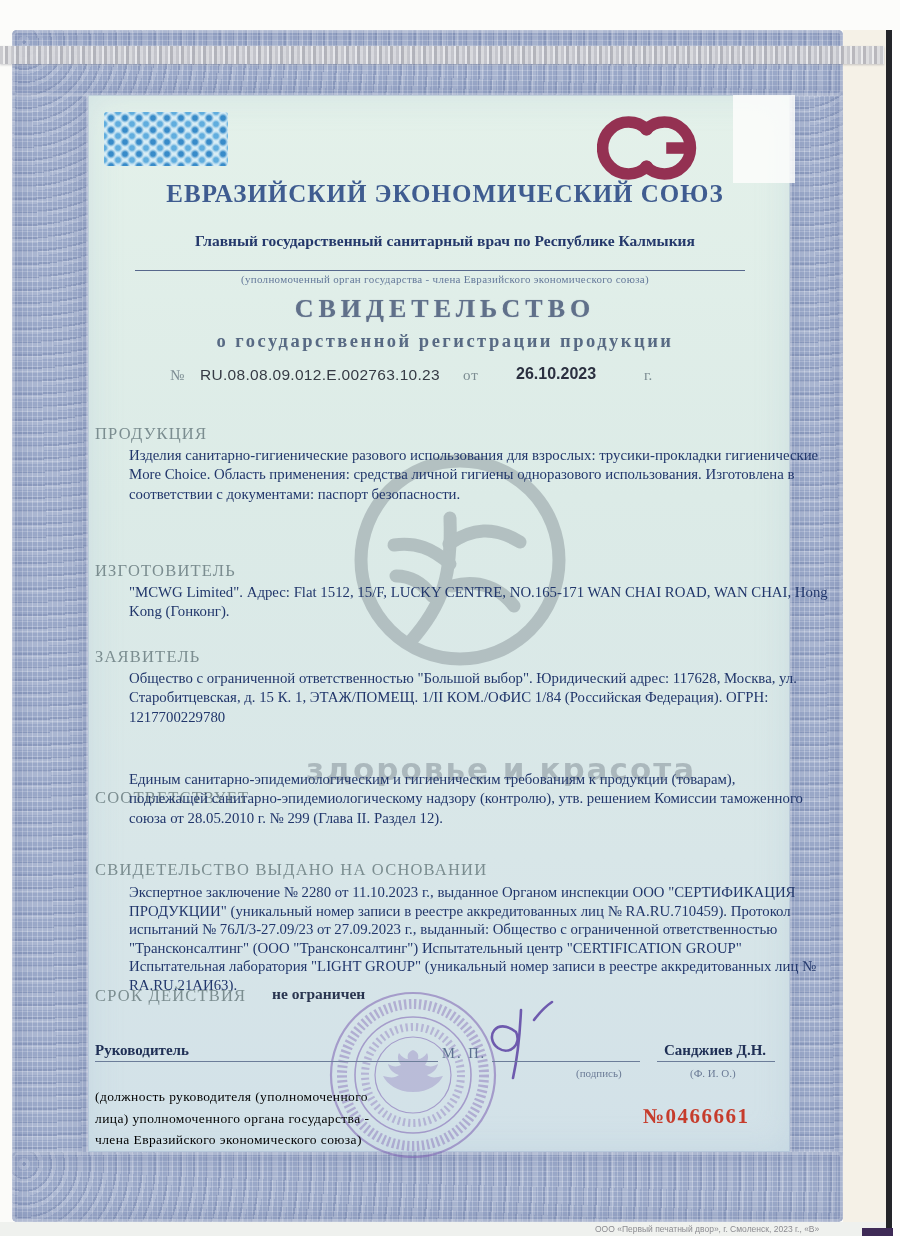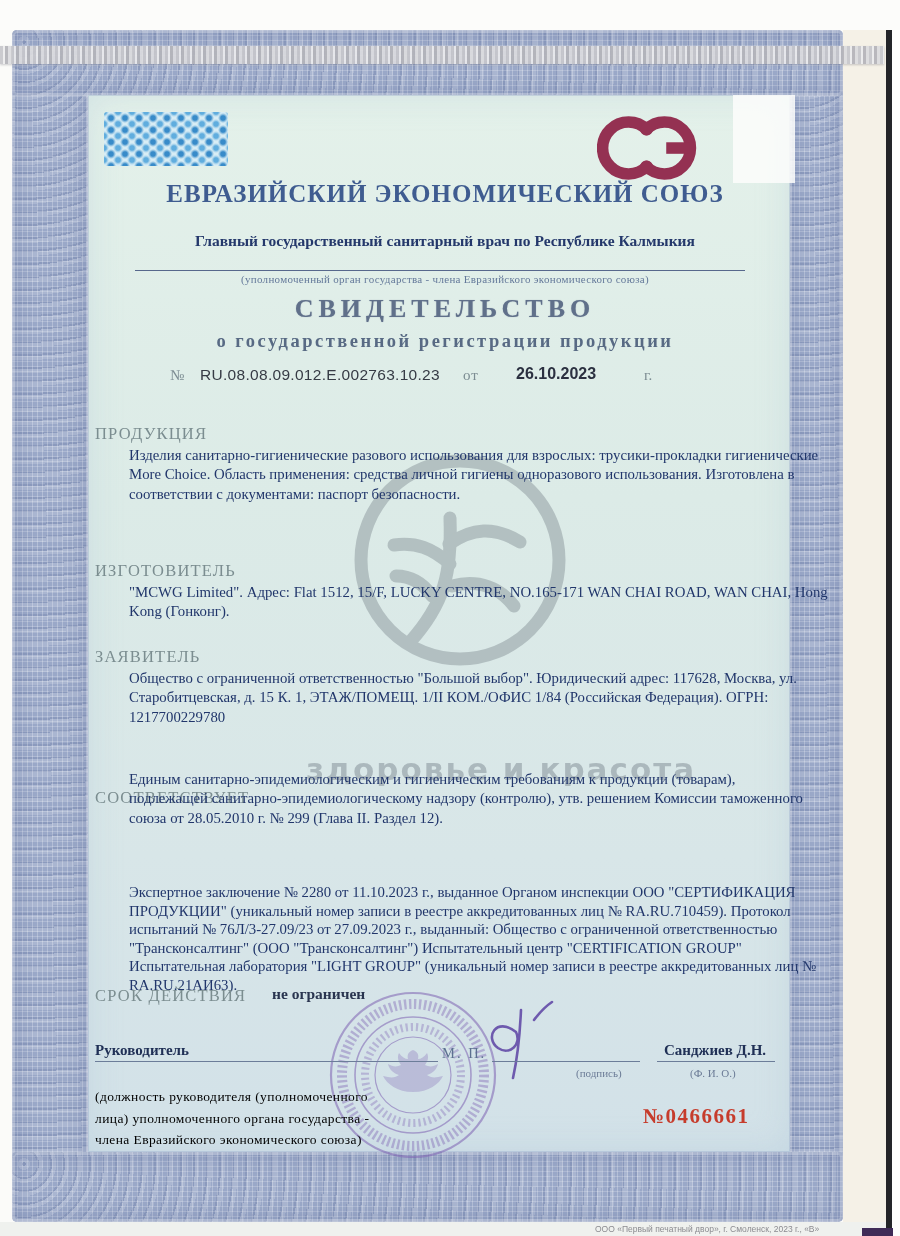--- a/index.html
+++ b/index.html
@@ -167,20 +167,21 @@
   <div class="abs sec-head h-applicant">ЗАЯВИТЕЛЬ</div>
   <div class="abs sec-body b-applicant">Общество с ограниченной ответственностью "Большой выбор". Юридический адрес: 117628, Москва, ул.
 Старобитцевская, д. 15 К. 1, ЭТАЖ/ПОМЕЩ. 1/II КОМ./ОФИС 1/84 (Российская Федерация). ОГРН:
 1217700229780</div>
 
   <div class="abs sec-head h-conformity">СООТВЕТСТВУЕТ</div>
   <div class="abs sec-body b-conformity">Единым санитарно-эпидемиологическим и гигиеническим требованиям к продукции (товарам),
 подлежащей санитарно-эпидемиологическому надзору (контролю), утв. решением Комиссии таможенного
 союза от 28.05.2010 г. № 299 (Глава II. Раздел 12).</div>
 
+  <div class="abs sec-head h-basis">СВИДЕТЕЛЬСТВО ВЫДАНО НА ОСНОВАНИИ</div>
   <div class="abs sec-body b-basis">Экспертное заключение № 2280 от 11.10.2023 г., выданное Органом инспекции ООО "СЕРТИФИКАЦИЯ
 ПРОДУКЦИИ" (уникальный номер записи в реестре аккредитованных лиц № RA.RU.710459). Протокол
 испытаний № 76Л/3-27.09/23 от 27.09.2023 г., выданный: Общество с ограниченной ответственностью
 "Трансконсалтинг" (ООО "Трансконсалтинг") Испытательный центр "CERTIFICATION GROUP"
 Испытательная лаборатория "LIGHT GROUP" (уникальный номер записи в реестре аккредитованных лиц №
 RA.RU.21АИ63).</div>
 
   <div class="abs sec-head h-validity">СРОК ДЕЙСТВИЯ</div>
   <div class="abs v-validity">не ограничен</div>
 

